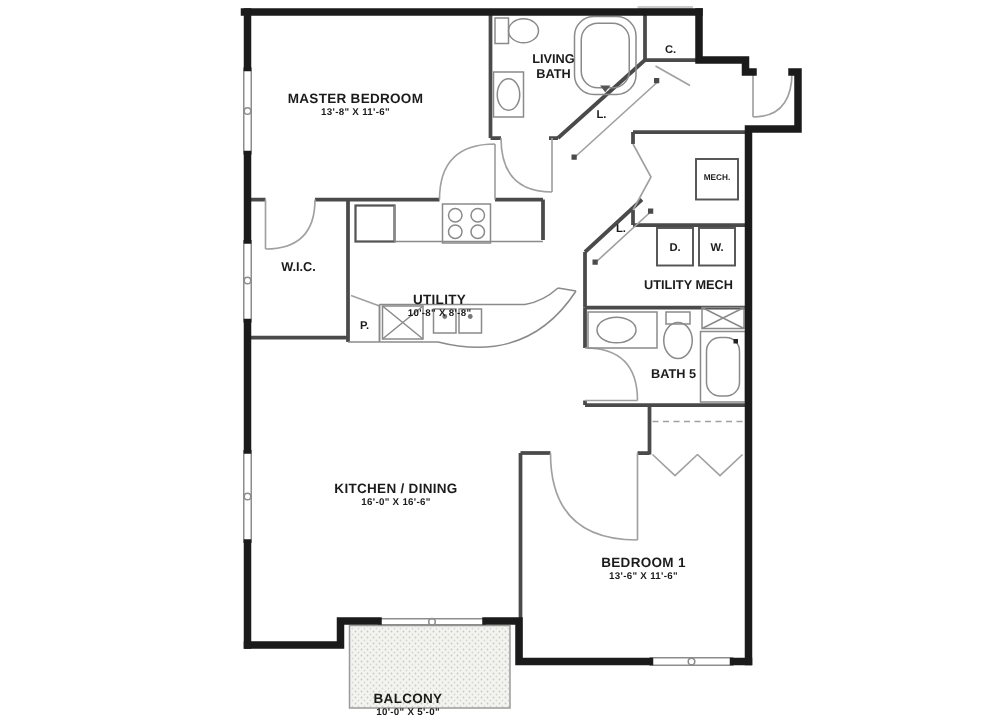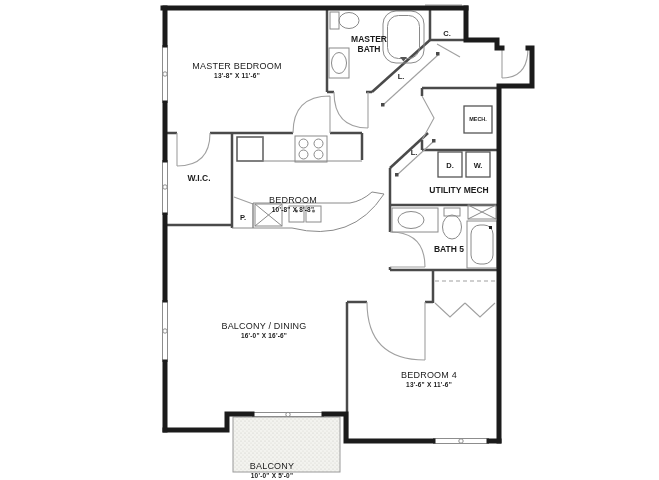--- a/index.html
+++ b/index.html
@@ -6,21 +6,21 @@
   .stage{
     position:relative;width:659px;height:480px;background:#ffffff;
     font-family:"Liberation Sans",sans-serif;overflow:hidden;
   }
   .plan-svg{position:absolute;left:0;top:0;width:659px;height:480px;}
   .lbl{
     position:absolute;transform:translate(-50%,-50%);
     text-align:center;color:#1b1b1b;line-height:1.2;white-space:nowrap;
     user-select:none;
   }
-  .rname{font-size:9px;font-weight:normal;letter-spacing:0.2px;margin-top:40px;}
+  .rname{font-size:9px;font-weight:bold;letter-spacing:0.2px;margin-top:40px;}
   .rdims{font-size:6.5px;font-weight:bold;letter-spacing:0.2px;}
   .mid{font-size:8.5px;font-weight:bold;}
   .sm{font-size:7.5px;font-weight:bold;}
   .xs{font-size:5.5px;font-weight:bold;}
   .wrap{white-space:normal;width:52px;}
 </style>
 </head>
 <body>
 
 <div class="stage">
@@ -178,55 +178,55 @@
       <path d="M165,8 V45 M165,103 V160 M165,215 V300 M165,362 V430"></path>
     </g>
   </svg>
 
   <div class="lbl" style="left:237px;top:50px">
     <div class="rname">MASTER BEDROOM</div>
     <div class="rdims">13'-8" X 11'-6"</div>
   </div>
 
   <div class="lbl" style="left:369px;top:44px">
-    <div class="mid wrap">MASTER BATH</div>
+    <div class="mid wrap">LIVING BATH</div>
   </div>
 
   <div class="lbl sm" style="left:447px;top:33px">C.</div>
 
   <div class="lbl sm" style="left:401px;top:76px">L.</div>
 
   <div class="lbl xs" style="left:478px;top:119px">MECH.</div>
 
   <div class="lbl mid" style="left:199px;top:178px">W.I.C.</div>
 
   <div class="lbl" style="left:293px;top:184px">
-    <div class="rname">BEDROOM</div>
+    <div class="rname">UTILITY</div>
     <div class="rdims">10'-8" X 8'-8"</div>
   </div>
 
   <div class="lbl sm" style="left:243px;top:217px">P.</div>
 
   <div class="lbl sm" style="left:414px;top:152px">L.</div>
 
   <div class="lbl sm" style="left:450px;top:165px">D.</div>
 
   <div class="lbl sm" style="left:478px;top:165px">W.</div>
 
   <div class="lbl mid" style="left:459px;top:190px">UTILITY MECH</div>
 
   <div class="lbl mid" style="left:449px;top:249px">BATH 5</div>
 
   <div class="lbl" style="left:264px;top:310px">
-    <div class="rname">BALCONY / DINING</div>
+    <div class="rname">KITCHEN / DINING</div>
     <div class="rdims">16'-0" X 16'-6"</div>
   </div>
 
   <div class="lbl" style="left:429px;top:359px">
-    <div class="rname">BEDROOM 4</div>
+    <div class="rname">BEDROOM 1</div>
     <div class="rdims">13'-6" X 11'-6"</div>
   </div>
 
   <div class="lbl" style="left:272px;top:450px">
     <div class="rname">BALCONY</div>
     <div class="rdims">10'-0" X 5'-0"</div>
   </div>
 
 </div>
 

